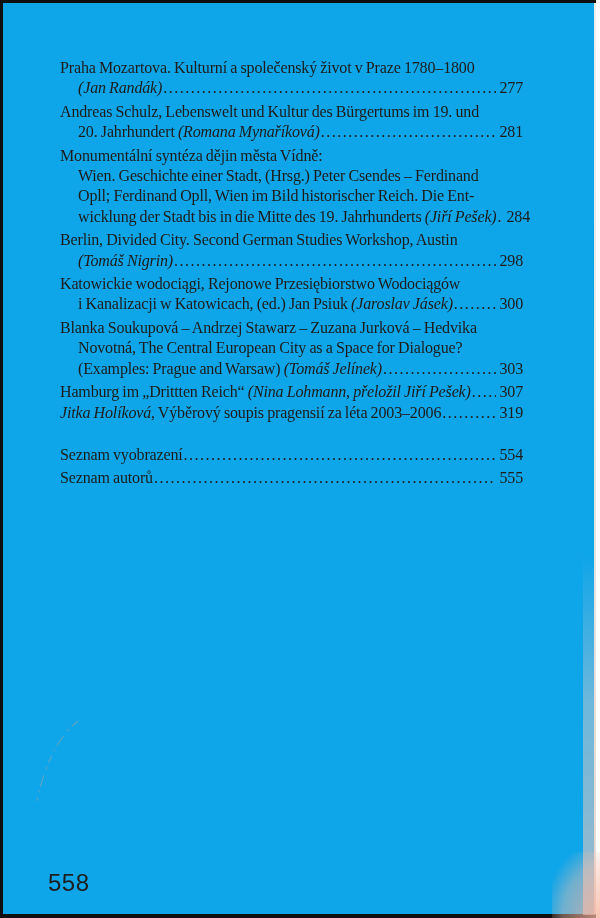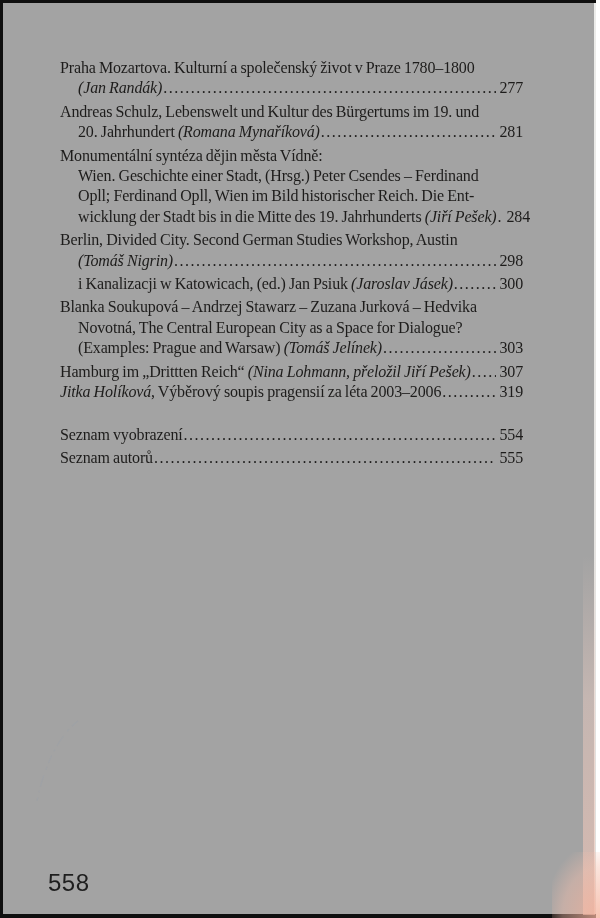--- a/index.html
+++ b/index.html
@@ -1,19 +1,19 @@
 <!DOCTYPE html>
 <html><head>
 <meta charset="utf-8">
 <style>
   html, body { margin:0; padding:0; background:#ffffff; }
 
   .scan {
     position:relative; width:600px; height:918px;
-    background:#a3a3a3; overflow:hidden;
+    background:#0ea5e9; overflow:hidden;
     font-family:"Liberation Serif", serif; color:#1d1c1b;
   }
 
   
   .bar { position:absolute; background:#0f0f0f; }
   .bar-top    { left:0; top:0;     width:596px; height:3px; }
   .bar-left   { left:0; top:0;     width:3px;   height:914px; }
   .bar-bottom { left:0; top:914px; width:596px; height:4px; }
 
   
@@ -131,20 +131,23 @@
           <div class="toc-line">
             <span class="line-text"><span class="rm">Berlin, Divided City. Second German Studies Workshop, Austin</span></span>
           </div>
           <div class="toc-line indent">
             <span class="line-text"><span class="it">(Tomáš Nigrin)</span></span>
             <span class="leader"></span>
             <span class="pagenum">298</span>
           </div>
         </div>
         <div class="toc-entry">
+          <div class="toc-line">
+            <span class="line-text"><span class="rm">Katowickie wodociągi, Rejonowe Przesiębiorstwo Wodociągów</span></span>
+          </div>
           <div class="toc-line indent">
             <span class="line-text"><span class="rm">i Kanalizacji w Katowicach, (ed.) Jan Psiuk </span><span class="it">(Jaroslav Jásek)</span></span>
             <span class="leader"></span>
             <span class="pagenum">300</span>
           </div>
         </div>
         <div class="toc-entry">
           <div class="toc-line">
             <span class="line-text"><span class="rm">Blanka Soukupová – Andrzej Stawarz – Zuzana Jurková – Hedvika</span></span>
           </div>

